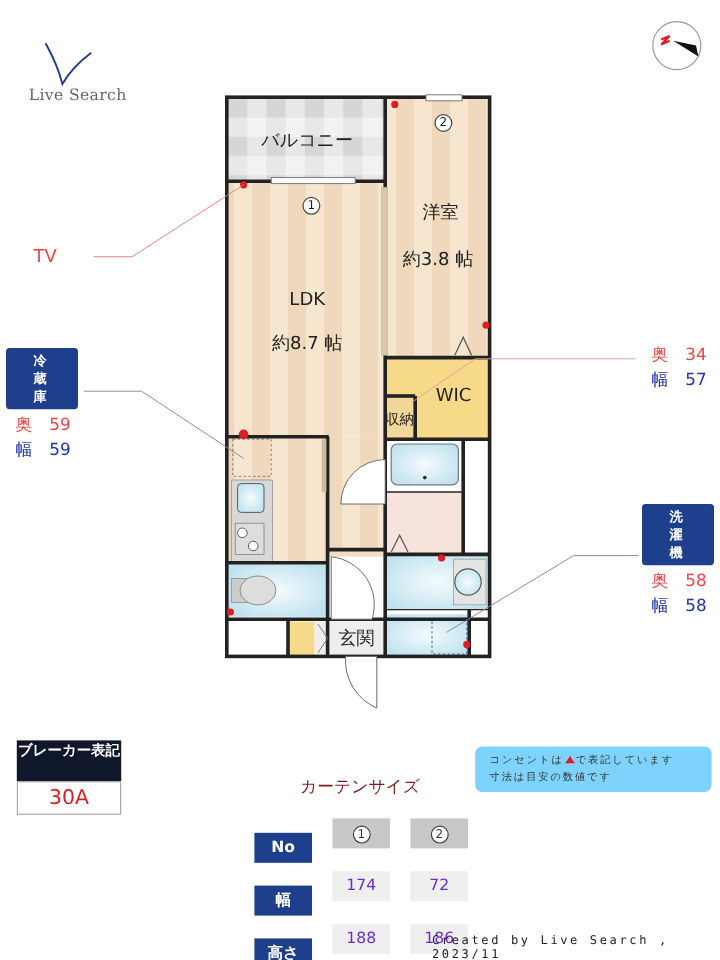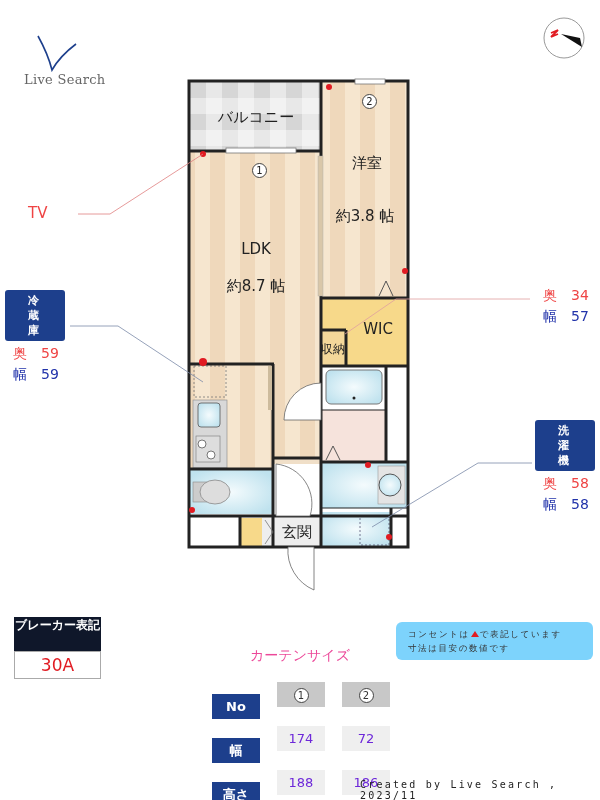--- a/index.html
+++ b/index.html
@@ -26,21 +26,21 @@
   
   .breaker { left: 14px; top: 617px; width: 87px; }
   .breaker-head { background: #0f172a; color: #fff; font-size: 12px; font-weight: bold; text-align: center; height: 34px; line-height: 17px; }
   .breaker-val { border: 1px solid #aaa; height: 28px; line-height: 27px; text-align: center; color: #e11b22; font-size: 17px; }
 
   
   .notes { left: 396px; top: 622px; width: 197px; height: 38px; background: #7dd3fc; border-radius: 6px; padding: 5px 12px; font-size: 8.5px; color: #333; letter-spacing: 1.6px; line-height: 14px; }
   .tri { display: inline-block; width: 0; height: 0; border-left: 4px solid transparent; border-right: 4px solid transparent; border-bottom: 6px solid #e11b22; vertical-align: 0; margin: 0 1px; }
 
   
-  .curtain-title { left: 200px; top: 647px; width: 200px; text-align: center; font-size: 14px; color: #ec4899; }
+  .curtain-title { left: 200px; top: 647px; width: 200px; text-align: center; font-size: 14px; color: #7f1d1d; }
   .ct { left: 212px; top: 682px; }
   .ct-row { display: flex; margin-bottom: 7px; }
   .ct-cell { width: 48px; height: 25px; line-height: 25px; text-align: center; font-size: 13px; margin-right: 17px; }
   .ct-head { background: #1d3f8c; color: #fff; font-weight: bold; margin-top: 12px; }
   .ct-no { background: #c8c8c8; color: #333; }
   .ct-val { background: #efefef; color: #6d28d9; }
   .circ { display: inline-block; width: 15px; height: 15px; border: 1px solid #444; border-radius: 50%; line-height: 13px; font-size: 10px; background: #fff; text-align: center; }
 
   .footer { left: 360px; top: 779px; font-family: "DejaVu Sans Mono", "Liberation Mono", monospace; font-size: 10px; letter-spacing: 2.2px; color: #222; }
 </style>
@@ -173,21 +173,21 @@
   <polyline points="530,299 396,299 345,334" fill="none" stroke="#e0a0a0" stroke-width="0.8"></polyline>
   <polyline points="532,463 478,463 372,527" fill="none" stroke="#7b8aa8" stroke-width="0.8"></polyline>
 </svg>
 
 <div class="abs" style="left:252px;top:159px;"><span class="circ">1</span></div>
 <div class="abs" style="left:362px;top:90px;"><span class="circ">2</span></div>
 
 <div class="abs room-label" style="left:200px;top:108px;width:112px;">バルコニー</div>
 <div class="abs room-label" style="left:200px;top:240px;width:112px;">LDK</div>
 <div class="abs room-label" style="left:200px;top:277px;width:112px;">約8.7 帖</div>
-<div class="abs room-label" style="left:325px;top:154px;width:84px;">洋室</div>
+<div class="abs room-label" style="left:325px;top:168px;width:84px;">洋室</div>
 <div class="abs room-label" style="left:325px;top:207px;width:80px;">約3.8 帖</div>
 <div class="abs room-label" style="left:350px;top:320px;width:56px;">WIC</div>
 <div class="abs room-label" style="left:320px;top:341px;width:26px;font-size:12px;">収納</div>
 <div class="abs room-label" style="left:276px;top:523px;width:42px;">玄関</div>
 
 <div class="abs red" style="left:28px;top:204px;font-size:15px;">TV</div>
 
 <div class="abs" style="left:5px;top:290px;width:60px;">
   <div class="callout-title">冷蔵庫</div>
   <div class="dim-row red" style="margin-top:4px;padding-left:8px;">

